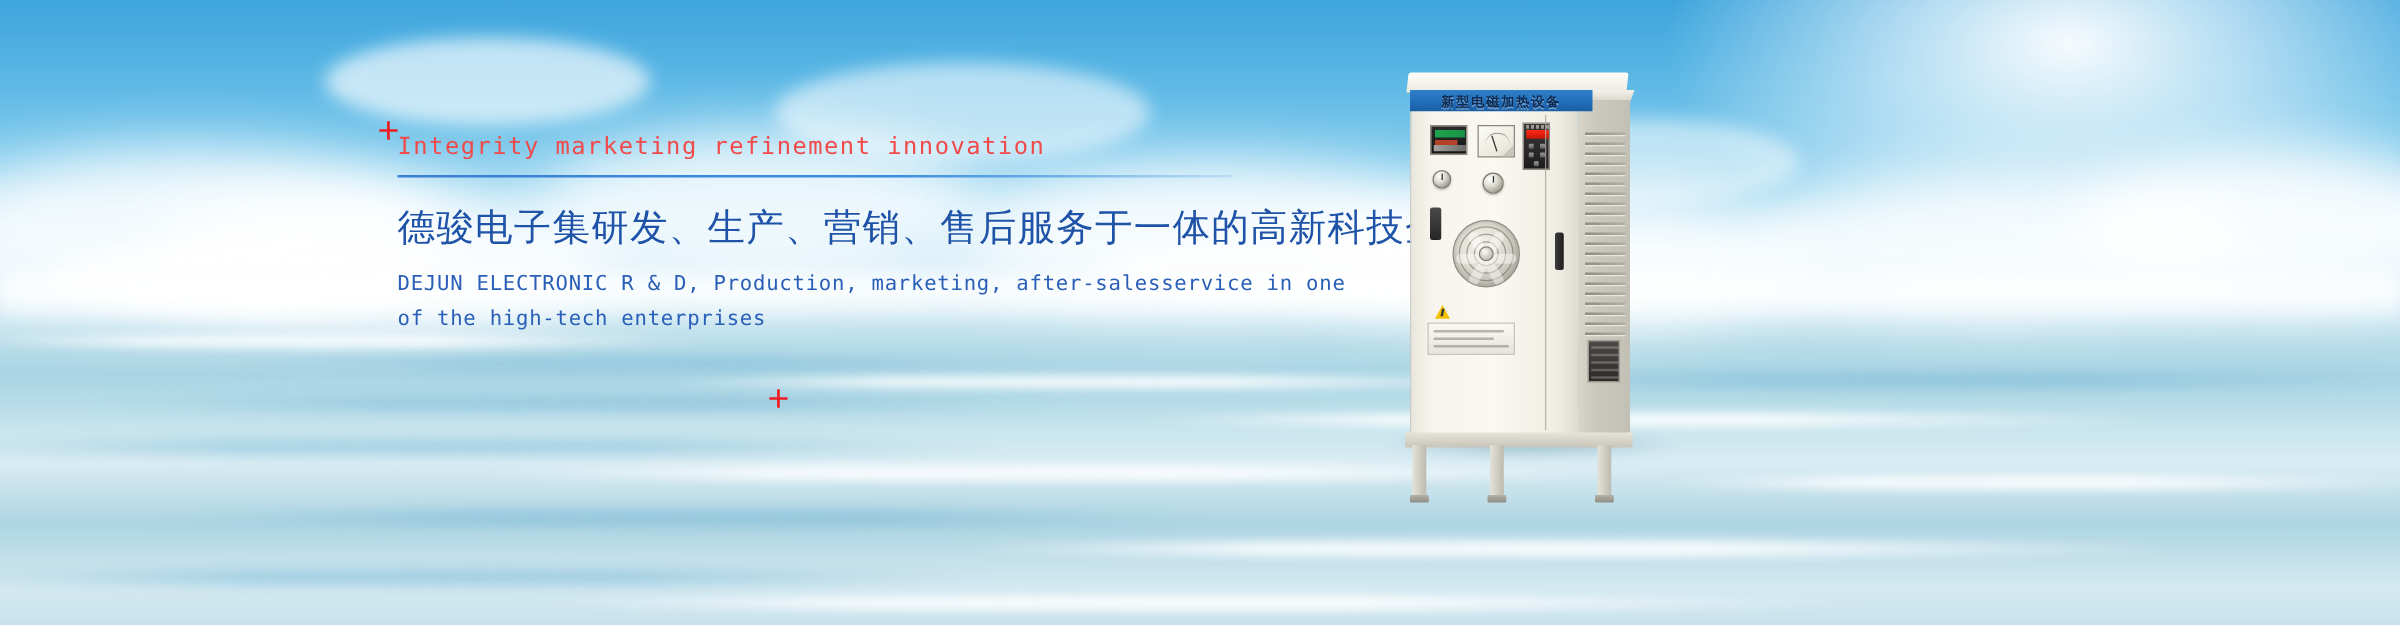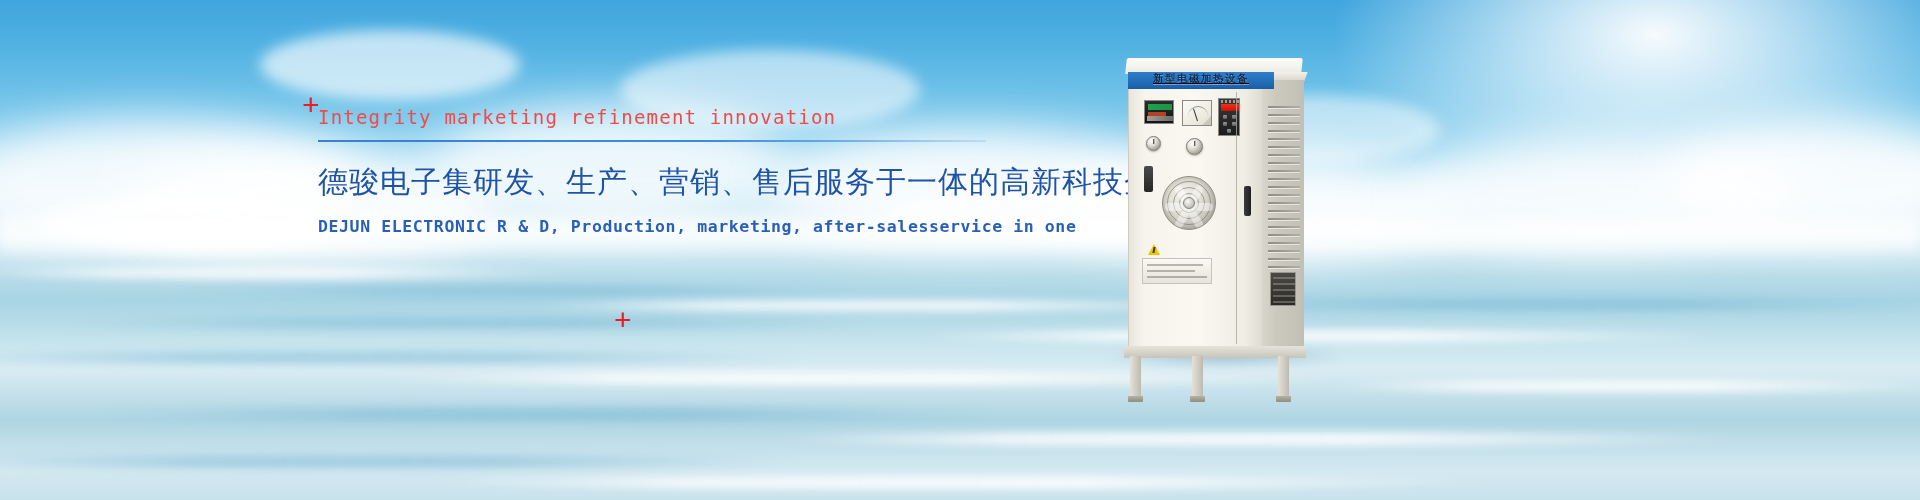--- a/index.html
+++ b/index.html
@@ -81,44 +81,43 @@
   }
   .sub-cn {
     font-family:"DejaVu Serif","Liberation Serif",serif;
     font-size:30px; color:#1e53a8; letter-spacing:1px;
     margin-top:20px; white-space:nowrap;
     text-shadow:0 1px 1px rgba(255,255,255,0.5);
   }
   .sub-en {
     font-family:"DejaVu Sans Mono","Liberation Mono",monospace;
     font-size:16.5px; color:#2a5fb8; letter-spacing:0.6px;
-    margin-top:10px; line-height:1.7; white-space:nowrap;font-weight:bold;
+    margin-top:10px; line-height:1.7; white-space:nowrap;
   }
 
   
   .machine { position:absolute; left:1118px; top:58px; width:200px; height:300px; }
 
   .mach-shadow {
     position:absolute; left:1105px; top:345px; width:240px; height:22px;
     background:radial-gradient(ellipse at center, rgba(70,120,150,0.38) 0%, rgba(70,120,150,0) 72%);
     filter:blur(4px);
   }
 
   .cab-top {
     position:absolute; left:8px; top:0px; width:176px; height:16px;
     background:linear-gradient(to bottom,#fdfdfa 0%, #eceae1 100%);
     border-radius:2px 2px 0 0;
     transform:skewX(-6deg);
   }
   .label-bar {
     position:absolute; left:10px; top:14px; width:146px; height:17px;
     background:linear-gradient(to bottom,#2f7fc9 0%, #2470bb 50%, #1a5ea5 100%);
-    display:flex; align-items:flex-start; justify-content:center;
+    display:flex; align-items:flex-end; justify-content:center;
     overflow:hidden;
-    text-decoration:underline;
   }
   .label-bar span {
     font-family:"DejaVu Sans","Liberation Sans",sans-serif;
     font-size:10.5px; font-weight:700; color:#0d2b52; letter-spacing:1.5px;
     white-space:nowrap; text-shadow:0 1px 0 rgba(255,255,255,0.35);
   }
 
   .cab-front {
     position:absolute; left:10px; top:30px; width:134px; height:262px;
     background:linear-gradient(to right,#e9e7dd 0%, #f6f4ec 12%, #faf8f1 50%, #efece3 88%, #dedbd1 100%);
@@ -335,20 +334,21 @@
 
   <div class="plus plus-1">+</div>
   <div class="plus plus-2">+</div>
 
   <div class="copy">
     <div class="headline-en">Integrity  marketing  refinement  innovation</div>
     <div class="rule"></div>
     <div class="sub-cn">德骏电子集研发、生产、营销、售后服务于一体的高新科技企业</div>
     <div class="sub-en">
       <div>DEJUN ELECTRONIC R &amp; D, Production, marketing, after-salesservice in one</div>
+      <div>of the high-tech enterprises</div>
     </div>
   </div>
 
   <div class="mach-shadow"></div>
 
   <div class="machine">
 
     <div class="cab-top"></div>
     <div class="cab-side-top"></div>
     <div class="cab-side"></div>

